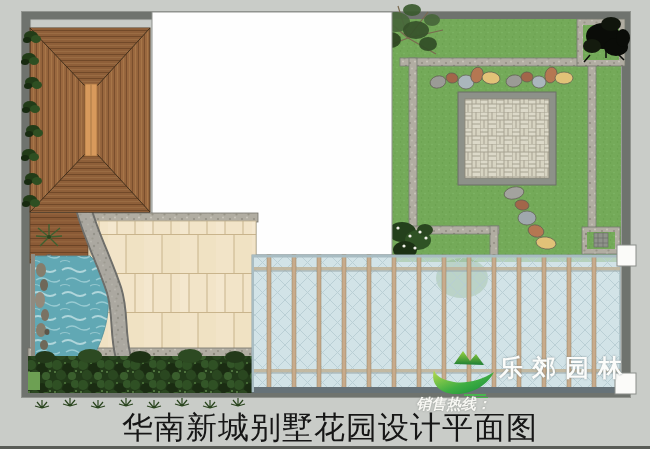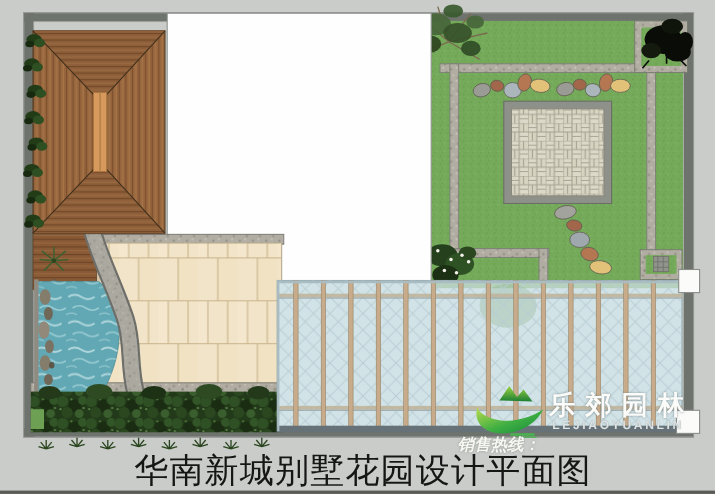--- a/index.html
+++ b/index.html
@@ -393,21 +393,20 @@
       <linearGradient id="g2" x1="0" y1="0" x2="0" y2="1">
         <stop offset="0" stop-color="#9ad341"></stop>
             <stop offset="1" stop-color="#1d7e33"></stop>
       </linearGradient>
     </defs>
     <path d="M26,16 L35,3 L42,13 L48,6 L56,17 Z" fill="url(#g2)"></path>
     <path d="M6,22 C2,36 12,46 28,46 C46,46 60,36 66,24 C54,32 38,36 26,34 C14,32 7,27 6,22 Z" fill="url(#g1)"></path>
     <path d="M36,47 h22 M42,50 h18" stroke="#49b54e" stroke-width="2.2" fill="none"></path>
   </svg>
   <div class="logo-cn">乐郊园林</div>
-  <div class="logo-en">LEJIAOYUANLIN</div>
 </div>
 
 <div class="hotline">
   <span class="label">销售热线：</span>
 </div>
 
 <div class="plan-title">华南新城别墅花园设计平面图</div>
 
 </div>
 

